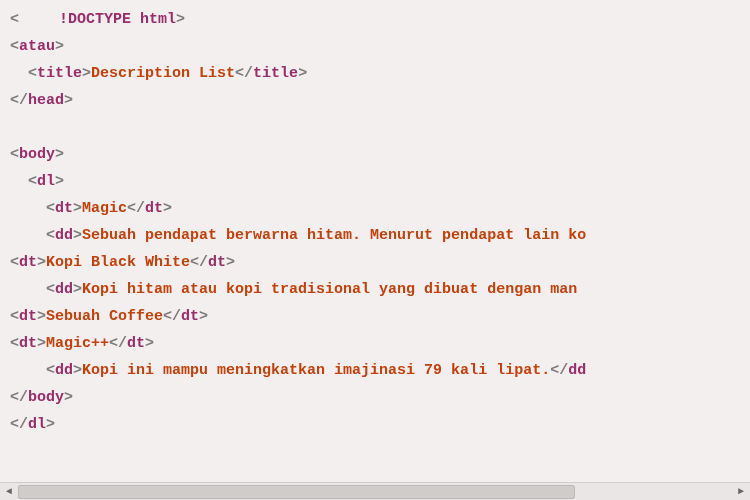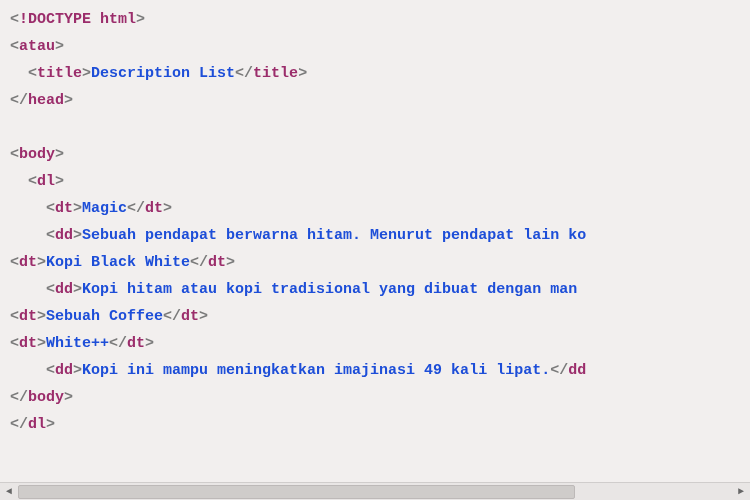--- a/index.html
+++ b/index.html
@@ -19,22 +19,22 @@
   .code-container {
     width: 100%;
     height: 480px;
     overflow: hidden;
     white-space: nowrap;
     padding: 6px 10px;
   }
   .line { white-space: pre; }
   .br { color: #7a7a7a; } 
   .tag { color: #9b2d6b; } 
-  .doctype { color: #9b2d6b; }
-  .txt { color: #1d4ed8; }
+  .doctype { color: #9b2d6b; margin-left: 40px; }
+  .txt { color: #c2410c; }
   .blank { height: 1.8em; }
 
   
   .hscroll {
     position: absolute;
     left: 0;
     bottom: 0;
     width: 100%;
     height: 18px;
     background: #e9e6e5;
@@ -89,22 +89,22 @@
   <div class="line">  <span class="br">&lt;</span><span class="tag">dl</span><span class="br">&gt;</span></div>
 
   <div class="line">    <span class="br">&lt;</span><span class="tag">dt</span><span class="br">&gt;</span><span class="txt">Magic</span><span class="br">&lt;/</span><span class="tag">dt</span><span class="br">&gt;</span></div>
   <div class="line">    <span class="br">&lt;</span><span class="tag">dd</span><span class="br">&gt;</span><span class="txt">Sebuah pendapat berwarna hitam. Menurut pendapat lain ko</span></div>
 
   <div class="line"><span class="br">&lt;</span><span class="tag">dt</span><span class="br">&gt;</span><span class="txt">Kopi Black White</span><span class="br">&lt;/</span><span class="tag">dt</span><span class="br">&gt;</span></div>
   <div class="line">    <span class="br">&lt;</span><span class="tag">dd</span><span class="br">&gt;</span><span class="txt">Kopi hitam atau kopi tradisional yang dibuat dengan man</span></div>
 
   <div class="line"><span class="br">&lt;</span><span class="tag">dt</span><span class="br">&gt;</span><span class="txt">Sebuah Coffee</span><span class="br">&lt;/</span><span class="tag">dt</span><span class="br">&gt;</span></div>
 
-  <div class="line"><span class="br">&lt;</span><span class="tag">dt</span><span class="br">&gt;</span><span class="txt">White++</span><span class="br">&lt;/</span><span class="tag">dt</span><span class="br">&gt;</span></div>
-  <div class="line">    <span class="br">&lt;</span><span class="tag">dd</span><span class="br">&gt;</span><span class="txt">Kopi ini mampu meningkatkan imajinasi 49 kali lipat.</span><span class="br">&lt;/</span><span class="tag">dd</span></div>
+  <div class="line"><span class="br">&lt;</span><span class="tag">dt</span><span class="br">&gt;</span><span class="txt">Magic++</span><span class="br">&lt;/</span><span class="tag">dt</span><span class="br">&gt;</span></div>
+  <div class="line">    <span class="br">&lt;</span><span class="tag">dd</span><span class="br">&gt;</span><span class="txt">Kopi ini mampu meningkatkan imajinasi 79 kali lipat.</span><span class="br">&lt;/</span><span class="tag">dd</span></div>
 
   <div class="line"><span class="br">&lt;/</span><span class="tag">body</span><span class="br">&gt;</span></div>
 
   <div class="line"><span class="br">&lt;/</span><span class="tag">dl</span><span class="br">&gt;</span></div>
 
 </div>
 
 <div class="hscroll">
   <div class="arrow">◄</div>
   <div class="track">

